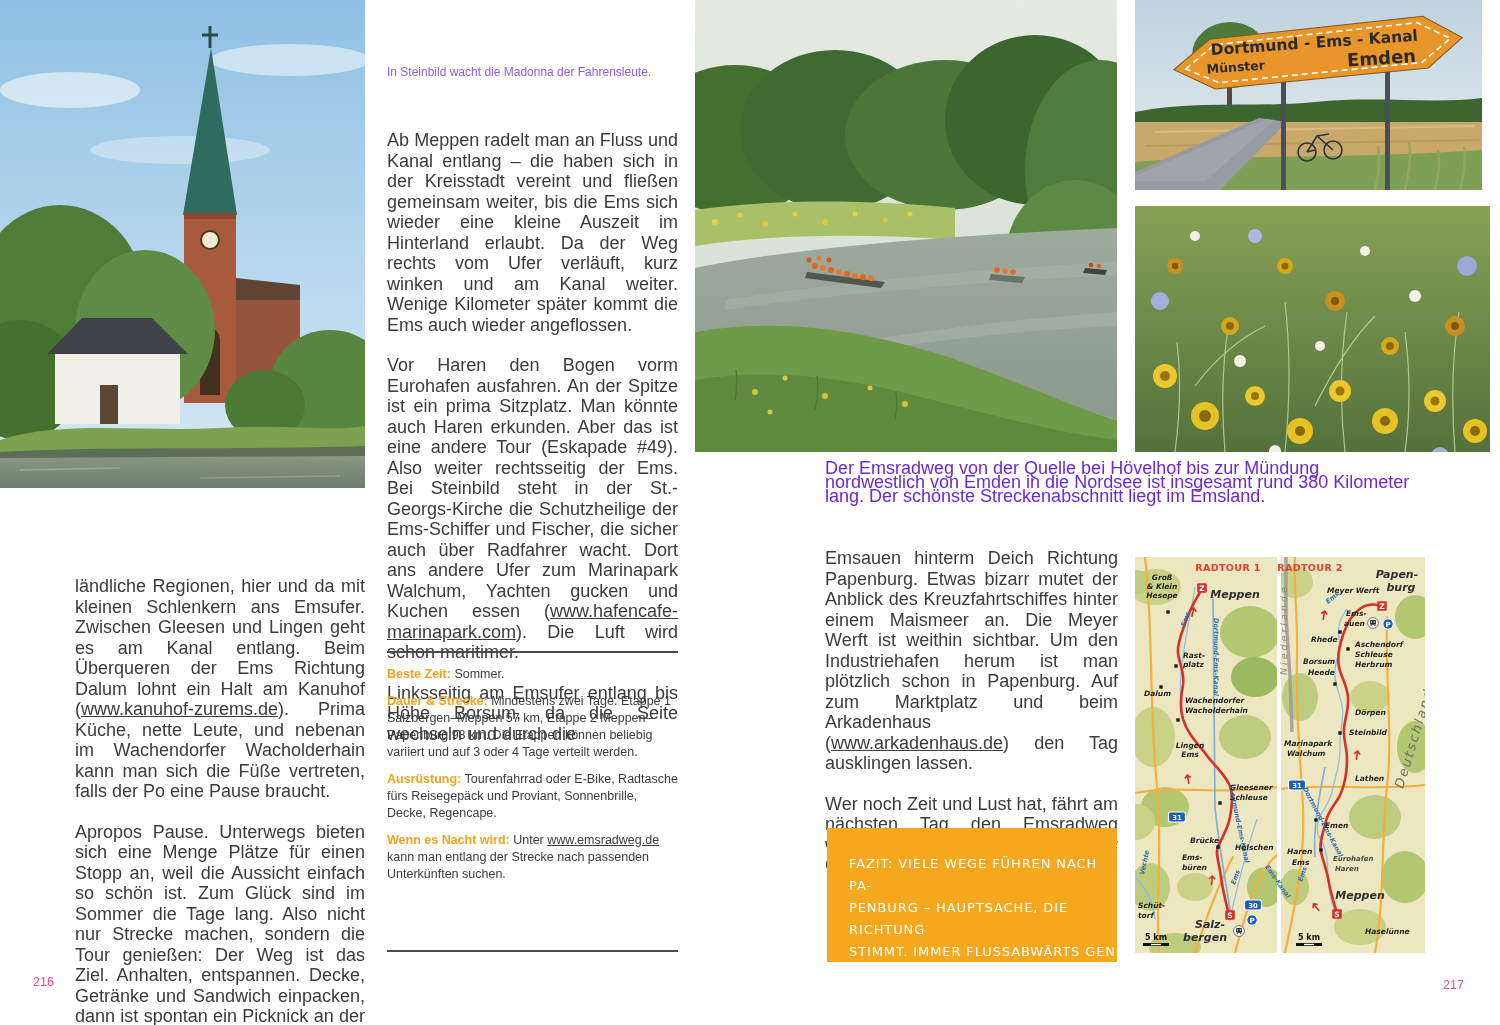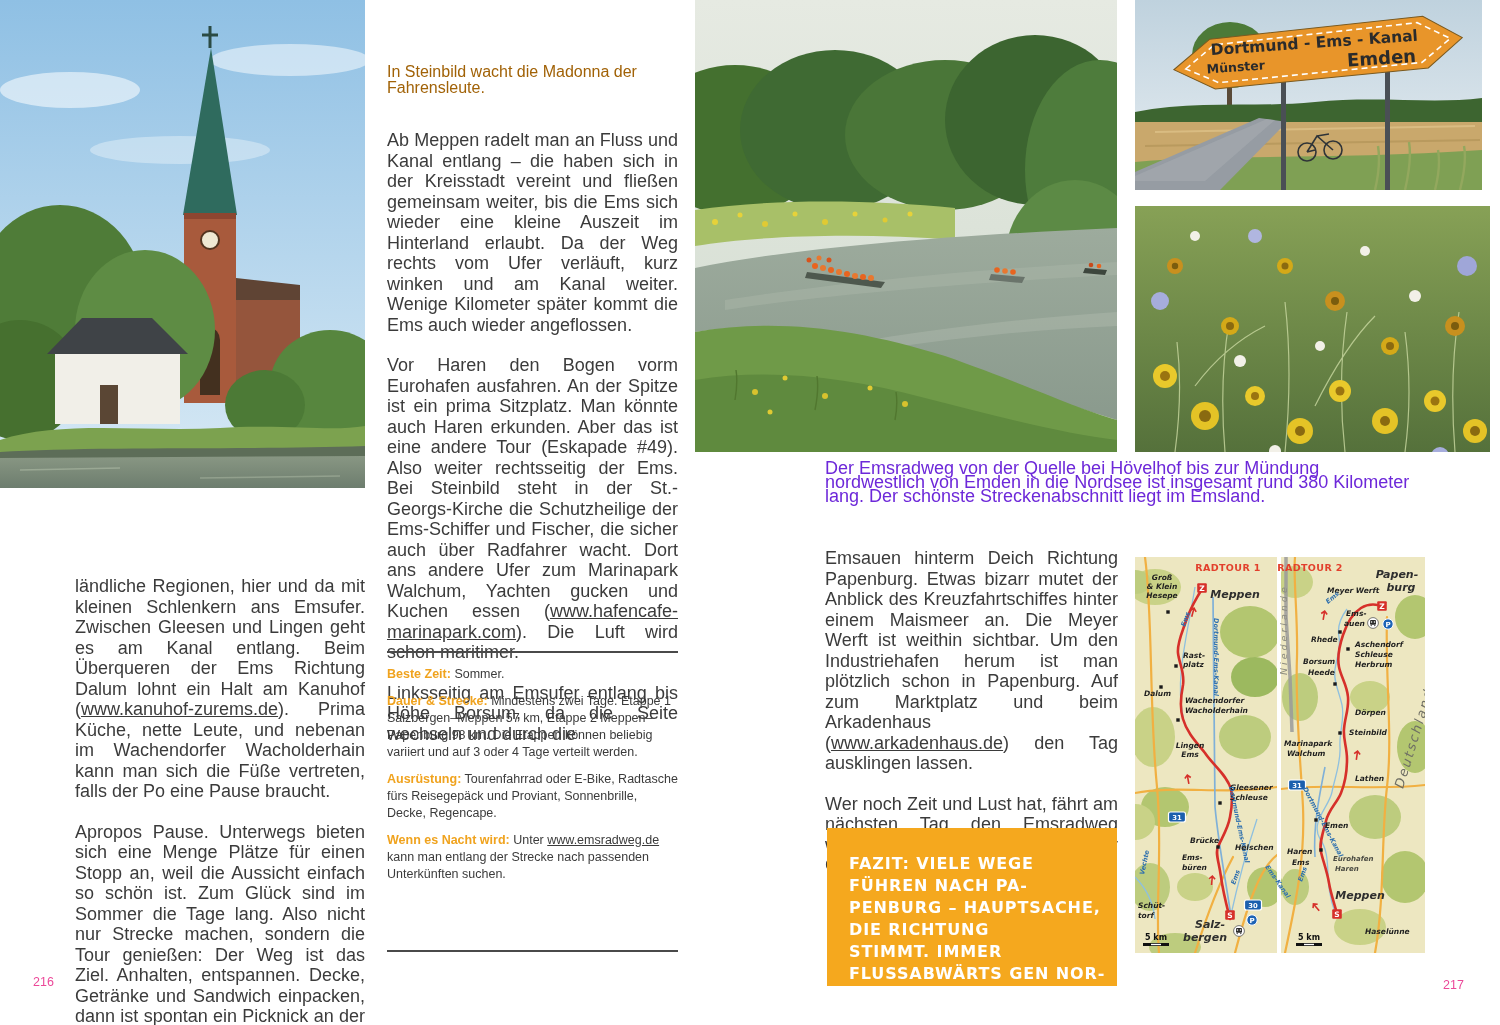--- a/index.html
+++ b/index.html
@@ -2,29 +2,29 @@
 <html><head>
 <meta charset="utf-8">
 <style>
   html,body{margin:0;padding:0;background:#e8e8e8;}
   .page{position:relative;width:1500px;height:1025px;background:#ffffff;overflow:hidden;
         font-family:"Liberation Sans",sans-serif;color:#3b3b3b;}
   .photo{position:absolute;display:block;}
   .col{position:absolute;}
   .col p{margin:0 0 20px 0;text-align:justify;font-size:18px;line-height:20.5px;color:#3b3b3b;}
   .lnk{text-decoration:underline;}
-  .cap{position:absolute;font-size:16px;line-height:16px;color:#a16207;}
+  .cap{position:absolute;font-size:12px;line-height:16px;color:#8b5cf6;}
   .cap2{position:absolute;font-size:18px;line-height:14px;color:#6d28d9;}
   .info{position:absolute;left:387px;top:651px;width:291px;height:301px;box-sizing:border-box;
         border-top:2px solid #4a4a4a;border-bottom:2px solid #4a4a4a;padding-top:13px;}
   .info p{margin:0 0 10px 0;font-size:12.5px;line-height:17px;text-align:left;color:#3b3b3b;}
   .info-label{color:#f0a31e;font-weight:bold;}
-  .fazit{position:absolute;left:827px;top:828px;width:290px;height:158px;box-sizing:border-box;
+  .fazit{position:absolute;left:827px;top:828px;width:290px;height:134px;box-sizing:border-box;
          background:#f5a81e;color:#ffffff;padding:25px 0 0 22px;
-         font-family:"DejaVu Sans",sans-serif;font-weight:bold;font-size:16px;
+         font-family:"DejaVu Sans",sans-serif;font-weight:normal;font-size:13px;
          line-height:22px;letter-spacing:0.9px;}
   .pageno{position:absolute;font-size:12.5px;color:#ec4899;}
   
   .map text{font-family:"DejaVu Sans",sans-serif;}
   .t1{font-style:italic;font-weight:bold;font-size:7.5px;fill:#1f1f1f;}
   .t1g{font-style:italic;font-weight:bold;font-size:7px;fill:#4a4a42;}
   .t2{font-style:italic;font-weight:bold;font-size:11px;fill:#2e2e2e;}
   .wt{font-style:italic;font-weight:bold;font-size:6.5px;fill:#2e6fae;}
   .hdr{font-weight:bold;font-size:9.5px;fill:#e2402c;letter-spacing:0.4px;}
   .regN{font-size:9.5px;fill:#8b8b80;letter-spacing:3px;font-style:italic;}

